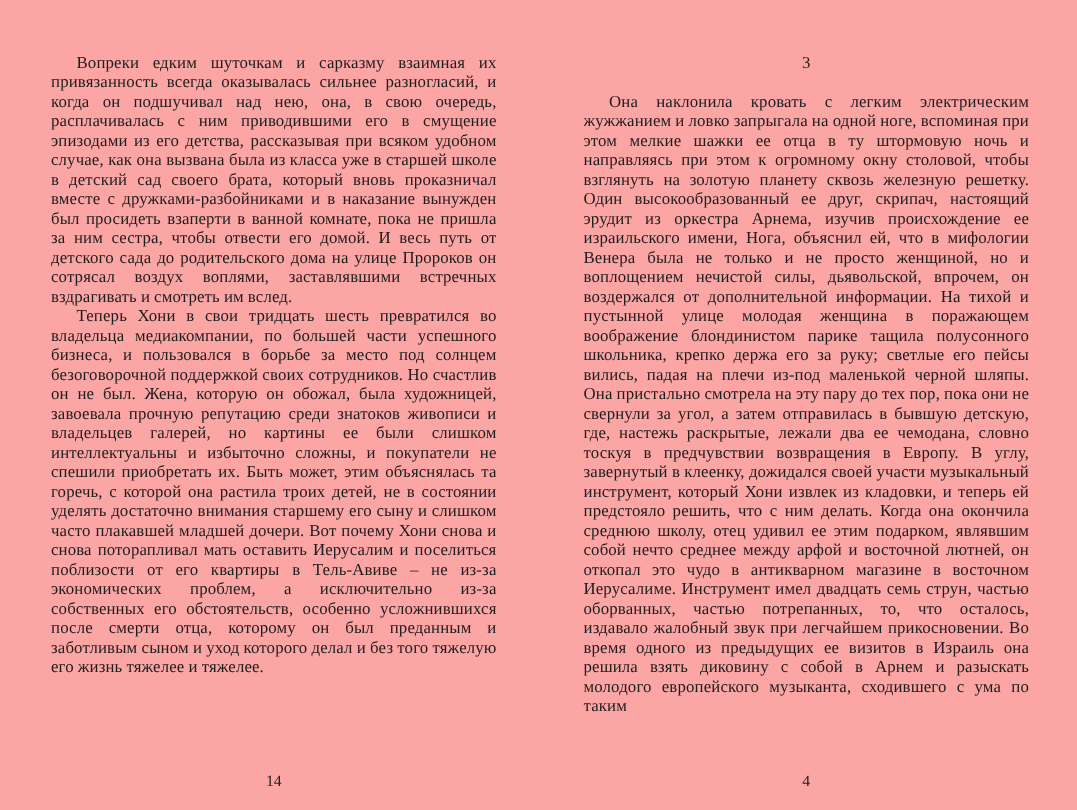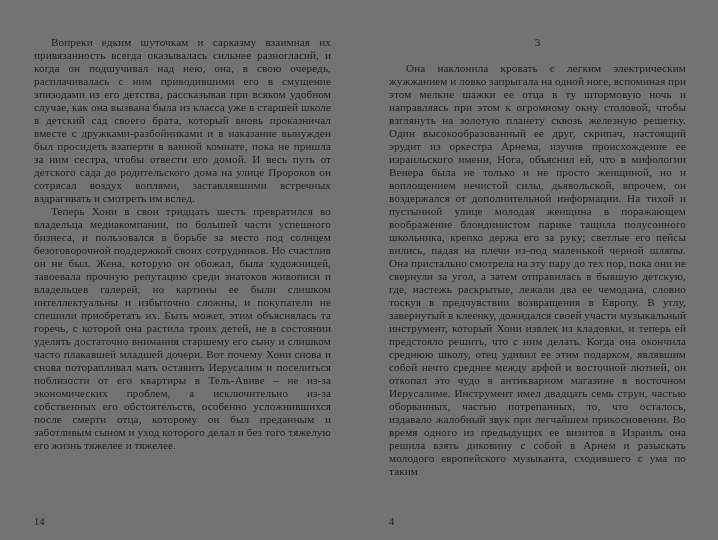--- a/index.html
+++ b/index.html
@@ -5,21 +5,21 @@
   * { margin: 0; padding: 0; box-sizing: border-box; }
   html, body { width: 718px; height: 540px; }
   body {
     background: #ededed;
     font-family: "Liberation Serif", "DejaVu Serif", serif;
     overflow: hidden;
   }
   .spread {
     width: 718px;
     height: 540px;
-    background: #737373;
+    background: #fca5a5;
     display: flex;
     padding: 36px 32px 8px 34px;
   }
   .page {
     display: flex;
     flex-direction: column;
     width: 297px;
     flex: 0 0 auto;
     min-width: 0;
   }
@@ -45,21 +45,21 @@
   }
   .chapter-number {
     text-align: center;
     font-size: 11.2px;
     line-height: 13px;
     color: #1d1d1d;
     margin-bottom: 13px;
   }
   .page-number {
     flex: 0 0 auto;
-    text-align: left;
+    text-align: center;
     font-size: 10.5px;
     color: #1d1d1d;
     padding: 9px 0 5px;
   }
 </style>
 </head>
 <body>
 
 <div class="spread">
 

